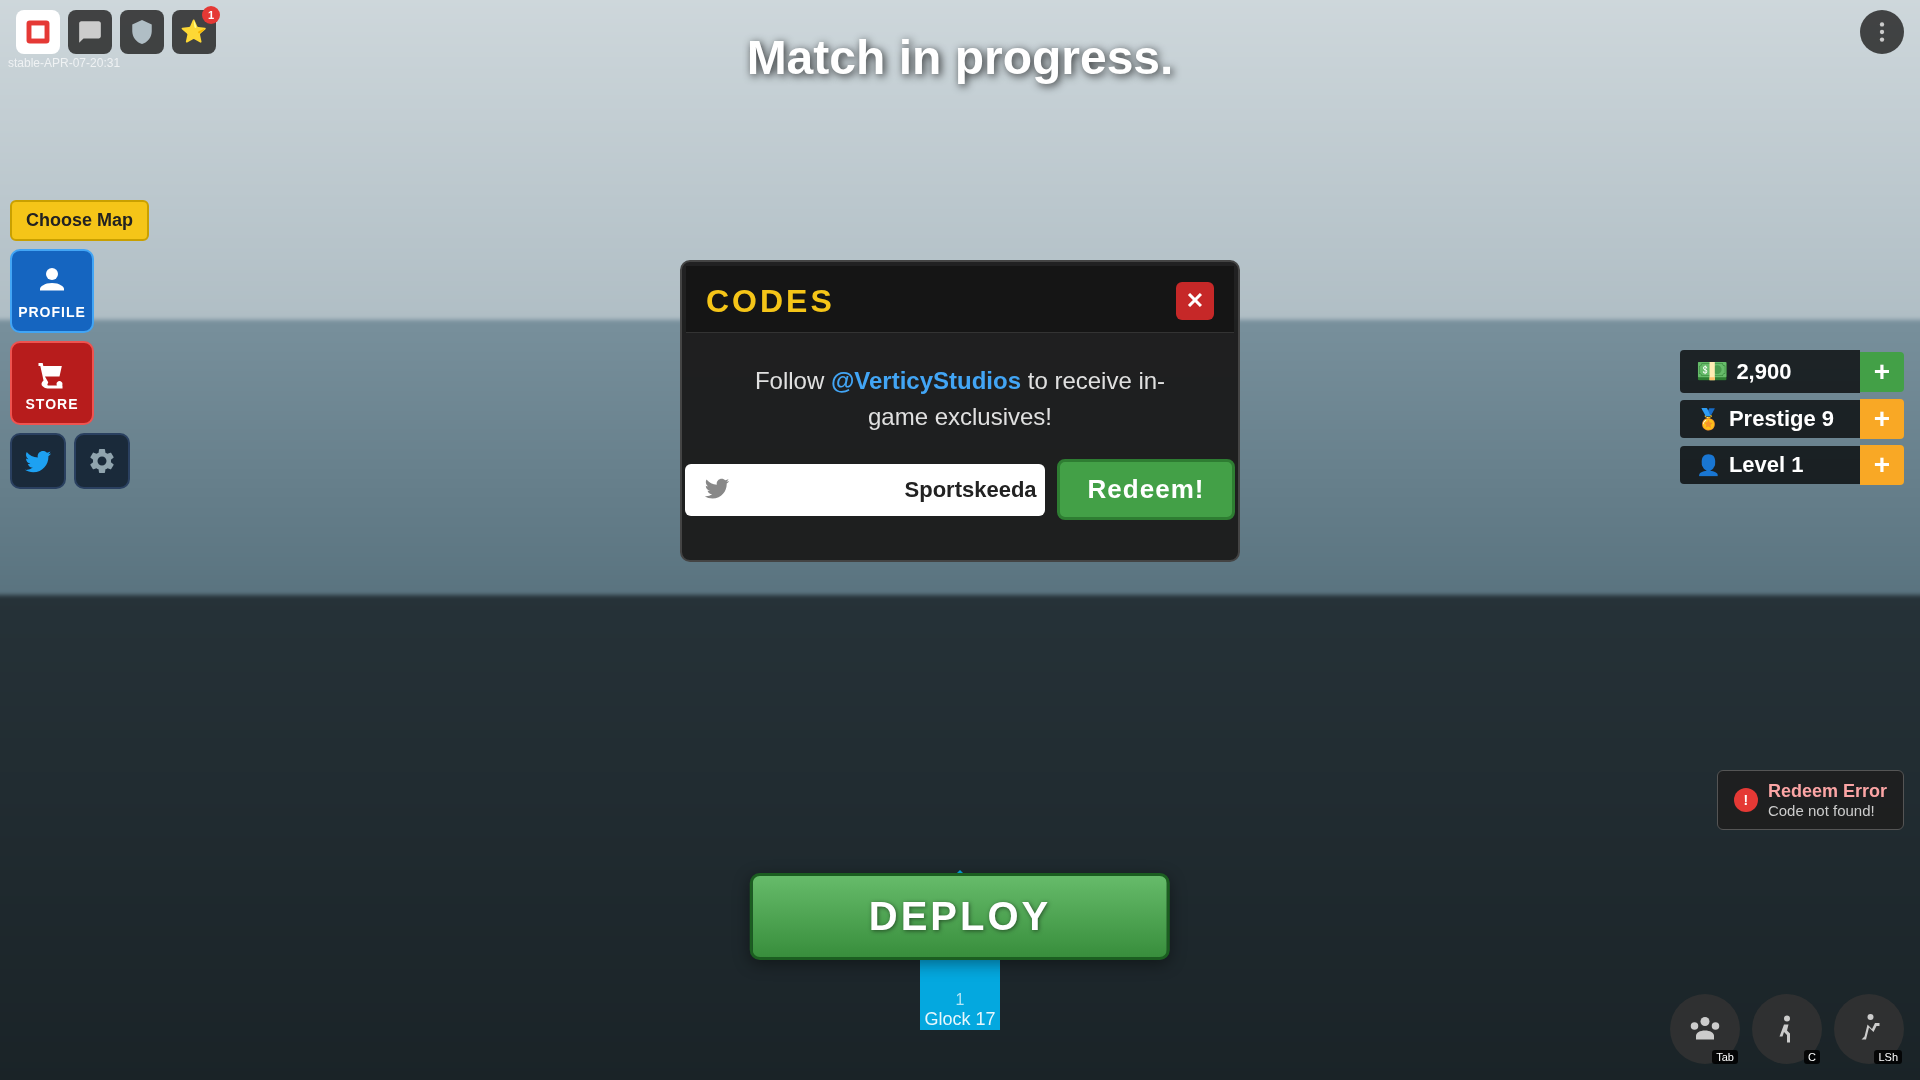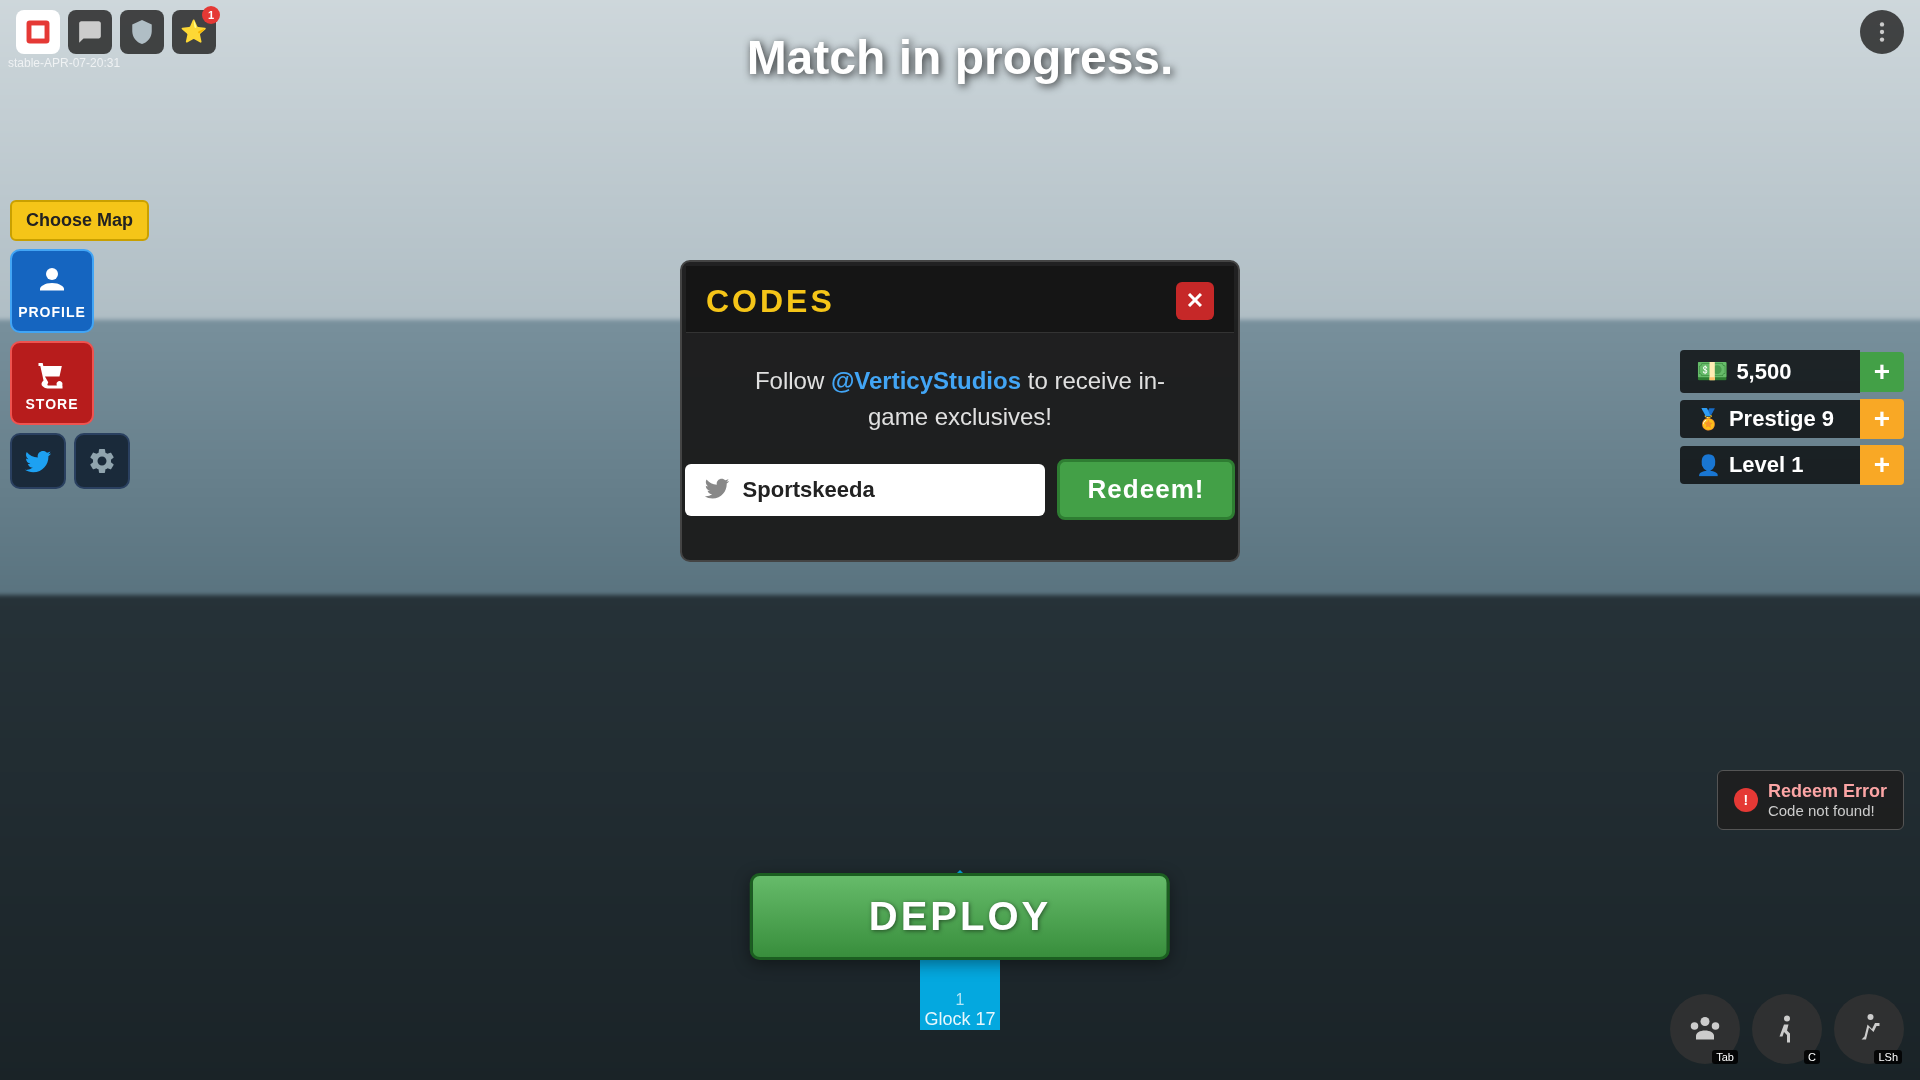--- a/index.html
+++ b/index.html
@@ -428,20 +428,21 @@
     }
 
     .code-input {
       border: none;
       outline: none;
       font-size: 22px;
       color: #222;
       font-weight: bold;
       background: transparent;
       flex: 1;
+      text-align: right;
     }
 
     .redeem-btn {
       background: #43a047;
       color: #fff;
       border: 3px solid #2e7d32;
       border-radius: 8px;
       padding: 12px 28px;
       font-size: 26px;
       font-weight: 900;
@@ -569,21 +570,21 @@
         <path d="M19.14 12.94c.04-.3.06-.61.06-.94 0-.32-.02-.64-.07-.94l2.03-1.58c.18-.14.23-.41.12-.61l-1.92-3.32c-.12-.22-.37-.29-.59-.22l-2.39.96c-.5-.38-1.03-.7-1.62-.94l-.36-2.54c-.04-.24-.24-.41-.48-.41h-3.84c-.24 0-.43.17-.47.41l-.36 2.54c-.59.24-1.13.57-1.62.94l-2.39-.96c-.22-.08-.47 0-.59.22L2.74 8.87c-.12.21-.08.47.12.61l2.03 1.58c-.05.3-.09.63-.09.94s.02.64.07.94l-2.03 1.58c-.18.14-.23.41-.12.61l1.92 3.32c.12.22.37.29.59.22l2.39-.96c.5.38 1.03.7 1.62.94l.36 2.54c.05.24.24.41.48.41h3.84c.24 0 .44-.17.47-.41l.36-2.54c.59-.24 1.13-.56 1.62-.94l2.39.96c.22.08.47 0 .59-.22l1.92-3.32c.12-.22.07-.47-.12-.61l-2.01-1.58zM12 15.6c-1.98 0-3.6-1.62-3.6-3.6s1.62-3.6 3.6-3.6 3.6 1.62 3.6 3.6-1.62 3.6-3.6 3.6z"></path>
       </svg>
     </div>
   </div>
 </div>
 
 <div class="right-stats">
   <div class="stat-row">
     <div class="stat-label">
       <span style="font-size:26px;">💵</span>
-      <span>5,500</span>
+      <span>2,900</span>
     </div>
     <div class="stat-add-btn">+</div>
   </div>
   <div class="stat-row">
     <div class="stat-label">
       <span style="font-size:20px;">🏅</span>
       <span>Prestige 9</span>
     </div>
     <div class="stat-add-btn yellow">+</div>
   </div>

